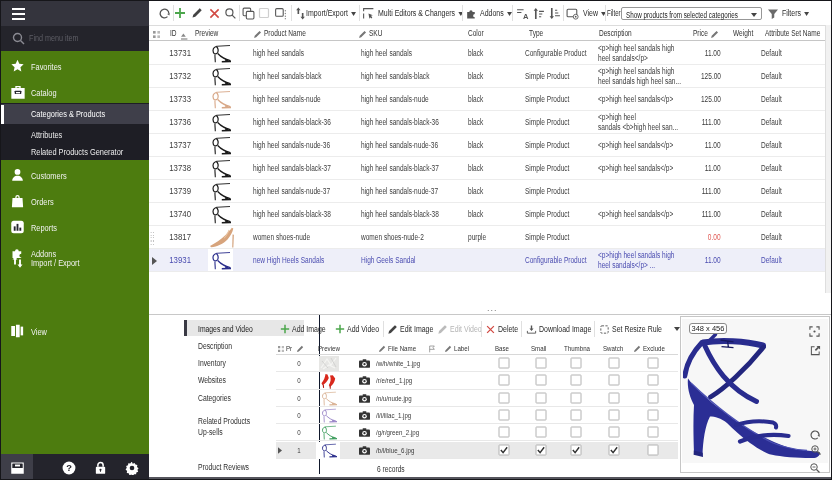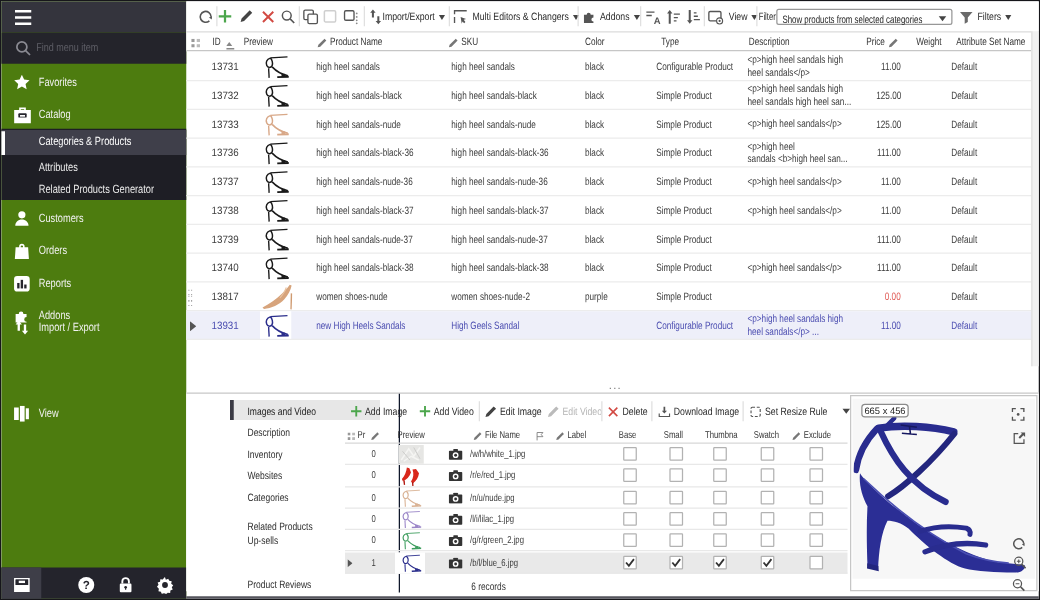--- a/index.html
+++ b/index.html
@@ -660,21 +660,21 @@
         <path fill="none" stroke="#292c8f" stroke-width="5" stroke-linecap="round" d="M18.5 12C10 21 3.5 33 1.8 45"></path>
         <path fill="none" stroke="#23267e" stroke-width="4.8" stroke-linecap="round" d="M80.5 16C63 38 41 58 27.5 66"></path>
         <path fill="none" stroke="#292c8f" stroke-width="5" stroke-linecap="round" d="M21.5 14C31 35 45 57 73.5 70.5"></path>
         <path fill="none" stroke="#161860" stroke-width="1.3" d="M37.5 9l13 1.8M38.5 15.6l12 1M44.5 9.6l.9 6.6"></path>
         <path fill="#2b2e95" d="M5 47.5C8 52.5 19 63 30 72.5C42 81.5 56 93 69 100C82 107 98 115 114 118.6L135 120.8L137 121.4C137.5 124 134 127 130 127C118 127.2 98 126 89 123.8C82 122 74 117 67 112C58 105.5 50 98 44 92C38 87 32 85.5 27 85.5C22 95 20 110 19.5 124L11 122C10.5 108 10 90 11 74C6.5 66 4 56 5 47.5Z"></path>
         <path fill="#23267e" d="M10.8 119.5l8.9 2.2.3 4.3-9.4-2.3z"></path>
         <path fill="none" stroke="#4a4fb2" stroke-width="1.3" d="M8 52C30 73 60 97 90 112C100 116 112 118.5 124 119.5"></path>
         <path fill="none" stroke="#292c8f" stroke-width="4" stroke-linecap="round" d="M53 94C65 90 78 89.5 90 91.5C92.5 92.5 93.5 94.5 93 96.5"></path>
         <path fill="none" stroke="#292c8f" stroke-width="4.2" stroke-linecap="round" d="M57 110.5C73 104 90 102.5 105.5 105"></path>
       </svg>
-      <div id="ibadge">665 x 456</div>
+      <div id="ibadge">348 x 456</div>
       <svg width="11" height="11" viewBox="0 0 24 24" style="position:absolute;left:128px;top:9px" class="icog">
           <path fill="none" stroke="#555" stroke-width="2.4" d="M8 2H2v6M16 2h6v6M2 16v6h6M22 16v6h-6"></path>
           <circle cx="12" cy="12" r="2.4" fill="#555"></circle>
         </svg>
       <svg width="11" height="11" viewBox="0 0 24 24" style="position:absolute;left:129px;top:28px">
           <path fill="none" stroke="#555" stroke-width="2.2" d="M10 4H3v17h17v-7"></path>
           <path fill="#555" d="M14 2h8v8l-3-3-6 6-2.5-2.5 6-6z"></path>
         </svg>
       <svg width="12" height="12" viewBox="0 0 24 24" style="position:absolute;left:128px;top:112px">
           <path fill="none" stroke="#555" stroke-width="2.4" d="M20 12a8 8 0 10-2.5 5.8"></path>

